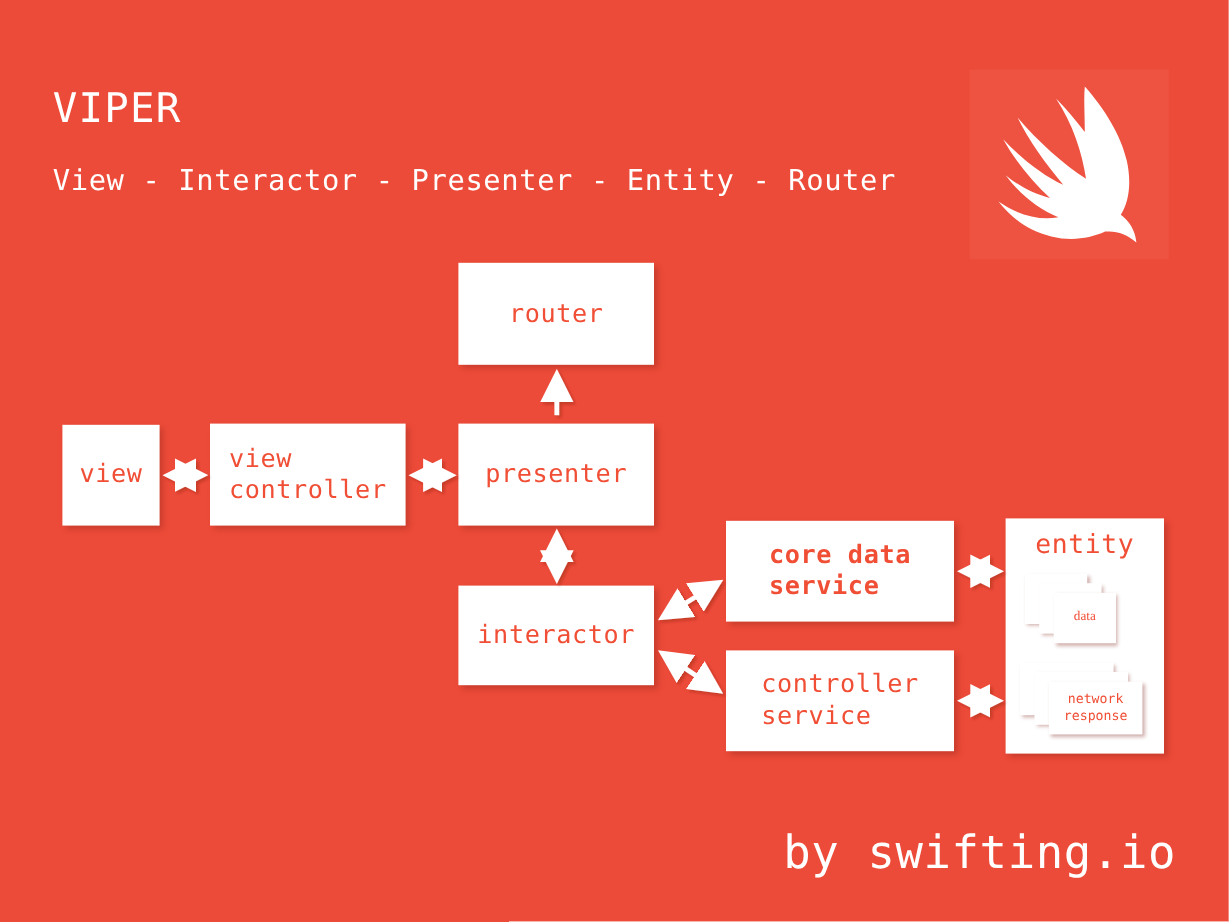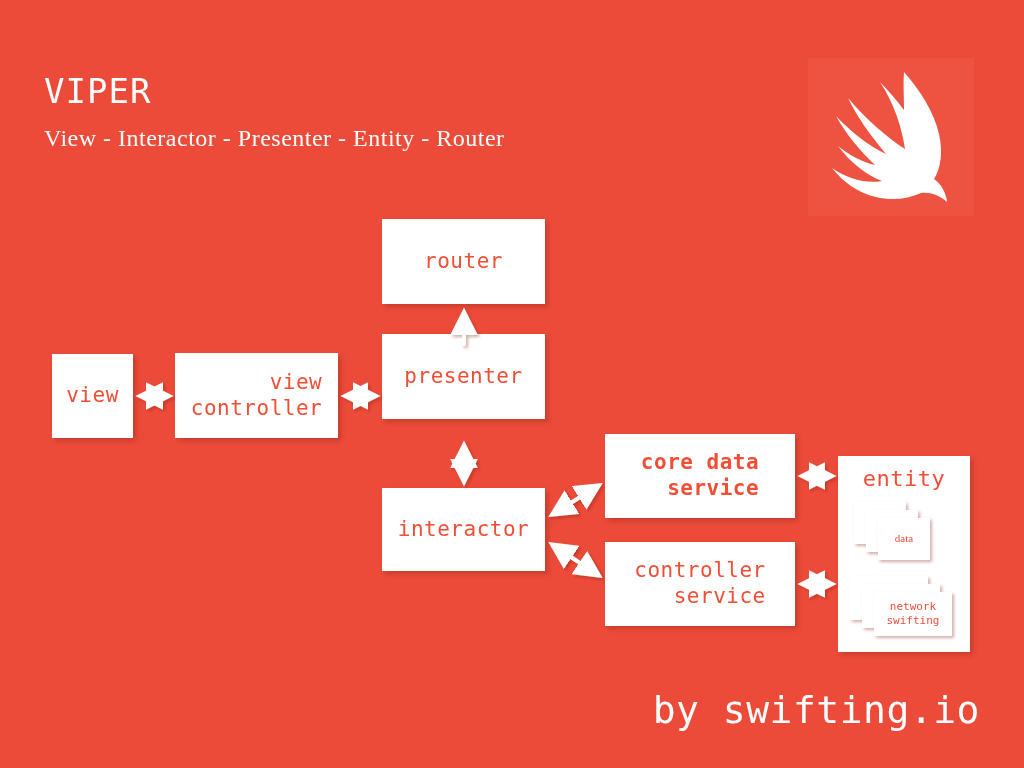--- a/index.html
+++ b/index.html
@@ -24,27 +24,26 @@
     font-size: 34px;
     color: #ffffff;
     letter-spacing: 1px;
     line-height: 1;
     white-space: nowrap;
     text-align: right;
   }
   #subtitle {
     position: absolute;
     left: 44px;
-    top: 126px;
+    top: 138px;
     font-size: 24px;
     color: #ffffff;
     letter-spacing: 0.5px;
     line-height: 1;
     white-space: nowrap;
-    font-family: Liberation Serif, serif;
   }
 
   
   #swift-logo {
     position: absolute;
     left: 808px;
     top: 58px;
     width: 166px;
     height: 158px;
     background: #ee5240;
@@ -52,48 +51,47 @@
   #swift-logo svg { display: block; }
 
   
   .node {
     position: absolute;
     background: #ffffff;
     box-shadow: 3px 3px 5px rgba(120, 25, 15, 0.30);
     display: flex;
     align-items: center;
     justify-content: center;
-    text-align: right;
+    text-align: left;
     color: #f04e35;
     font-size: 21px;
     line-height: 1.22;
     letter-spacing: 0.5px;
     white-space: pre-line;
     box-sizing: border-box;
   }
 
   
   #node-router      { left: 382px; top: 219px; width: 163px; height: 85px; }
   #node-view        { left:  52px; top: 354px; width:  81px; height: 84px; }
   #node-viewctrl    { left: 175px; top: 353px; width: 163px; height: 85px; }
-  #node-presenter   { left: 382px; top: 334px; width: 163px; height: 85px; }
+  #node-presenter   { left: 382px; top: 353px; width: 163px; height: 85px; }
   #node-interactor  { left: 382px; top: 488px; width: 163px; height: 83px; }
   #node-coredata    { left: 605px; top: 434px; width: 190px; height: 84px; font-weight: bold; }
   #node-networking  { left: 605px; top: 542px; width: 190px; height: 84px; }
 
   
   #entity-panel {
     position: absolute;
     left: 838px;
     top: 432px;
     width: 132px;
     height: 196px;
     background: #ffffff;
     box-shadow: 3px 3px 5px rgba(120, 25, 15, 0.30);
-    margin-top: 24px;
   }
   #entity-title {
     position: absolute;
     left: 0;
     right: 0;
     top: 10px;
     text-align: center;
     color: #f04e35;
     font-size: 22px;
     letter-spacing: 0.5px;
@@ -188,21 +186,21 @@
       <div class="card c2">data</div>
       <div class="card c3">data</div>
     </div>
 
     <div class="card-stack" id="stack-network">
       <div class="card c1">network
 response</div>
       <div class="card c2">network
 response</div>
       <div class="card c3">network
-swifting</div>
+response</div>
     </div>
   </div>
 
   <svg class="arrow" style="left:0;top:0;width:1024px;height:768px;" aria-hidden="true">
     <defs>
       <filter id="sh" x="-50%" y="-50%" width="250%" height="250%">
         <feDropShadow dx="2" dy="2" stdDeviation="1.5" flood-color="#7a190f" flood-opacity="0.35"></feDropShadow>
       </filter>
       <marker id="ah" markerWidth="7" markerHeight="7" refX="5.6" refY="3.5" orient="auto">
         <path d="M0,0 L7,3.5 L0,7 Z" fill="#ffffff"></path>

